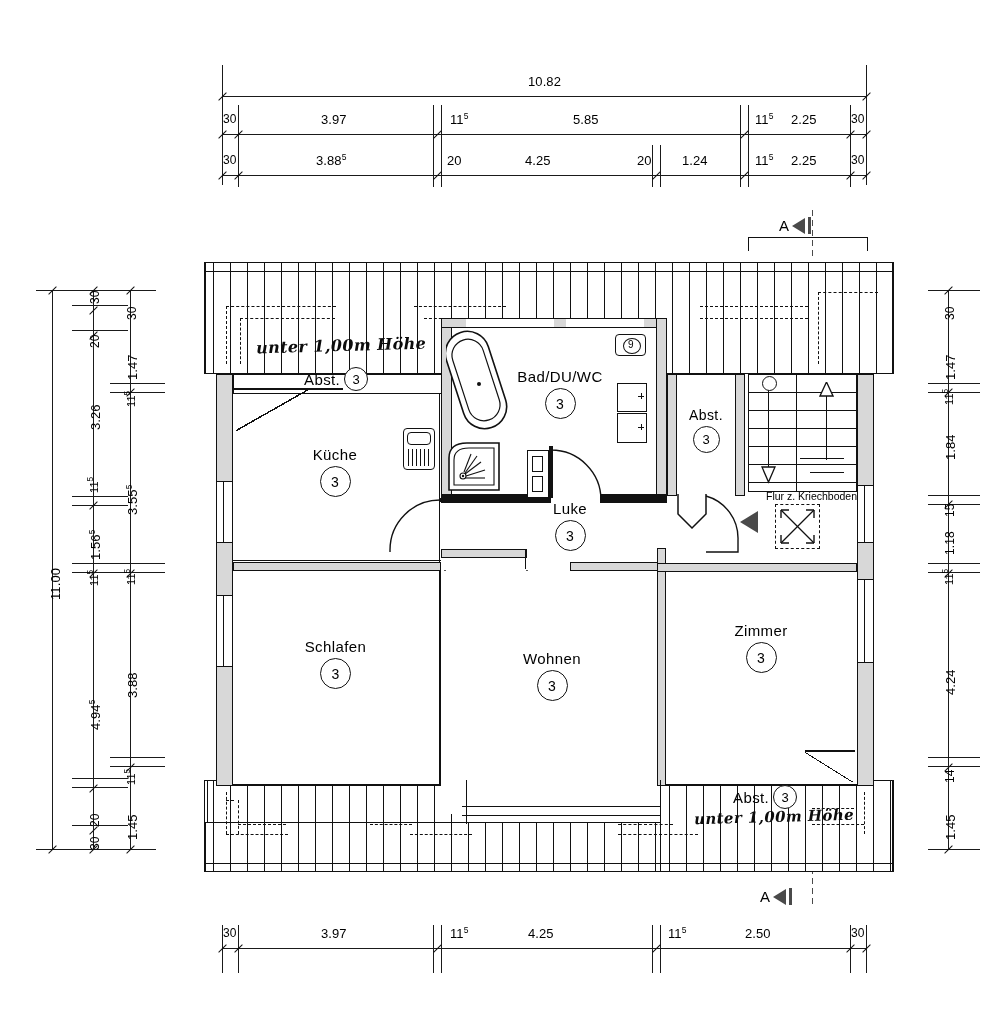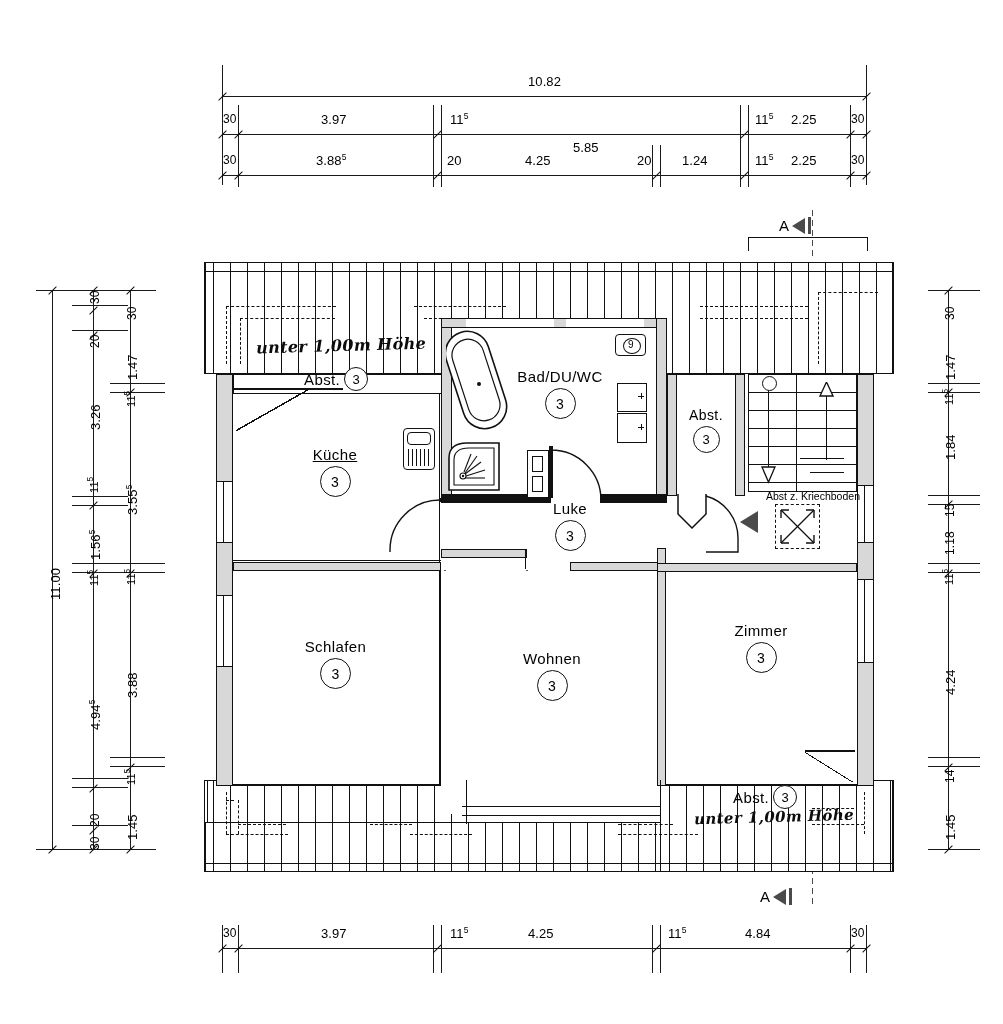--- a/index.html
+++ b/index.html
@@ -147,21 +147,21 @@
     <div class="slash" style="left:222px;top:129px;"></div>
     <div class="slash" style="left:238px;top:129px;"></div>
     <div class="slash" style="left:437px;top:129px;"></div>
     <div class="slash" style="left:744px;top:129px;"></div>
     <div class="slash" style="left:850px;top:129px;"></div>
     <div class="slash" style="left:866px;top:129px;"></div>
 
     <div class="dimtext" style="left:223px;top:112px;font-size:12px;">30</div>
     <div class="dimtext" style="left:321px;top:112px;">3.97</div>
     <div class="dimtext" style="left:450px;top:112px;"><span>11</span><sup>5</sup></div>
-    <div class="dimtext" style="left:573px;top:112px;margin-top:28px;">5.85</div>
+    <div class="dimtext" style="left:573px;top:112px;">5.85</div>
     <div class="dimtext" style="left:755px;top:112px;"><span>11</span><sup>5</sup></div>
     <div class="dimtext" style="left:791px;top:112px;">2.25</div>
     <div class="dimtext" style="left:851px;top:112px;font-size:12px;">30</div>
 
     <div class="dimline h" style="left:222px;top:175px;width:645px;"></div>
     <div class="dimline v" style="left:238px;top:145px;height:42px;"></div>
     <div class="dimline v" style="left:433px;top:145px;height:42px;"></div>
     <div class="dimline v" style="left:441px;top:145px;height:42px;"></div>
     <div class="dimline v" style="left:652px;top:145px;height:42px;"></div>
     <div class="dimline v" style="left:660px;top:145px;height:42px;"></div>
@@ -304,21 +304,21 @@
     <div class="slash" style="left:437px;top:43px;"></div>
     <div class="slash" style="left:656px;top:43px;"></div>
     <div class="slash" style="left:850px;top:43px;"></div>
     <div class="slash" style="left:866px;top:43px;"></div>
 
     <div class="dimtext" style="left:223px;top:26px;font-size:12px;">30</div>
     <div class="dimtext" style="left:321px;top:26px;">3.97</div>
     <div class="dimtext" style="left:450px;top:26px;"><span>11</span><sup>5</sup></div>
     <div class="dimtext" style="left:528px;top:26px;">4.25</div>
     <div class="dimtext" style="left:668px;top:26px;"><span>11</span><sup>5</sup></div>
-    <div class="dimtext" style="left:745px;top:26px;">4.84</div>
+    <div class="dimtext" style="left:745px;top:26px;">2.50</div>
     <div class="dimtext" style="left:851px;top:26px;font-size:12px;">30</div>
   </div>
 
   <div class="secmark" style="left:760px;top:888px;">
     <span class="ltr">A</span>
     <span class="tri"></span>
     <span class="bar"></span>
   </div>
   <div class="abs" style="left:812px;top:868px;width:1px;height:40px;
               background:repeating-linear-gradient(to bottom,#4a4a4a 0 6px,transparent 6px 10px);"></div>
@@ -386,21 +386,21 @@
   </div>
 
   <div class="room" style="left:233px;top:394px;width:208px;height:168px;"></div>
   <div class="solidline" style="left:439px;top:394px;width:1.4px;height:168px;"></div>
   <div class="solidline" style="left:233px;top:560px;width:208px;height:1.4px;"></div>
 
   <div class="solidline" style="left:233px;top:388px;width:110px;height:2px;"></div>
   <div class="abs" style="left:236px;top:389px;width:74px;height:42px;
        background:linear-gradient(to bottom right,transparent 48.6%,#111 48.6%,#111 50.6%,transparent 50.6%);"></div>
 
-  <div class="rlabel" style="left:290px;top:446px;width:90px;text-decoration:underline;">
+  <div class="rlabel" style="left:290px;top:446px;width:90px;">
     <span class="nm">Küche</span>
     <span class="code">3</span>
   </div>
 
   <div class="fixture r" style="left:403px;top:428px;width:32px;height:42px;"></div>
   <div class="fixture r" style="left:407px;top:432px;width:24px;height:13px;"></div>
   <div class="abs" style="left:408px;top:449px;width:22px;height:17px;
        background:repeating-linear-gradient(to right,#111 0 1px,transparent 1px 4px);"></div>
 
   <div class="wall thin" style="left:441px;top:318px;width:11px;height:184px;"></div>
@@ -488,21 +488,21 @@
     <path d="M1,1 L14,1 L7.5,16 Z" fill="#fff" stroke="#111" stroke-width="1.3"></path>
   </svg>
 
   <div class="arrowline" style="left:826px;top:392px;height:68px;"></div>
   <svg class="abs" style="left:819px;top:382px;width:15px;height:15px;" viewBox="0 0 15 15">
     <path d="M7.5,0 L14,14 L1,14 Z" fill="#fff" stroke="#111" stroke-width="1.3"></path>
   </svg>
   <div class="stepline" style="left:800px;top:458px;width:44px;"></div>
   <div class="stepline" style="left:810px;top:472px;width:34px;"></div>
 
-  <div class="smalltag" style="left:766px;top:490px;">Abst z. Kriechboden</div>
+  <div class="smalltag" style="left:766px;top:490px;">Flur z. Kriechboden</div>
   <div class="hatchbox" style="left:775px;top:504px;width:45px;height:45px;"></div>
   <svg class="abs" style="left:775px;top:504px;width:45px;height:45px;" viewBox="0 0 45 45">
     <line x1="6" y1="6" x2="39" y2="39" stroke="#111" stroke-width="1.2"></line>
     <line x1="39" y1="6" x2="6" y2="39" stroke="#111" stroke-width="1.2"></line>
     <path d="M6,6 L14,6 M6,6 L6,14" stroke="#111" stroke-width="1.4" fill="none"></path>
     <path d="M39,6 L31,6 M39,6 L39,14" stroke="#111" stroke-width="1.4" fill="none"></path>
     <path d="M6,39 L14,39 M6,39 L6,31" stroke="#111" stroke-width="1.4" fill="none"></path>
     <path d="M39,39 L31,39 M39,39 L39,31" stroke="#111" stroke-width="1.4" fill="none"></path>
   </svg>
   <div class="abs" style="left:740px;top:511px;width:0;height:0;

